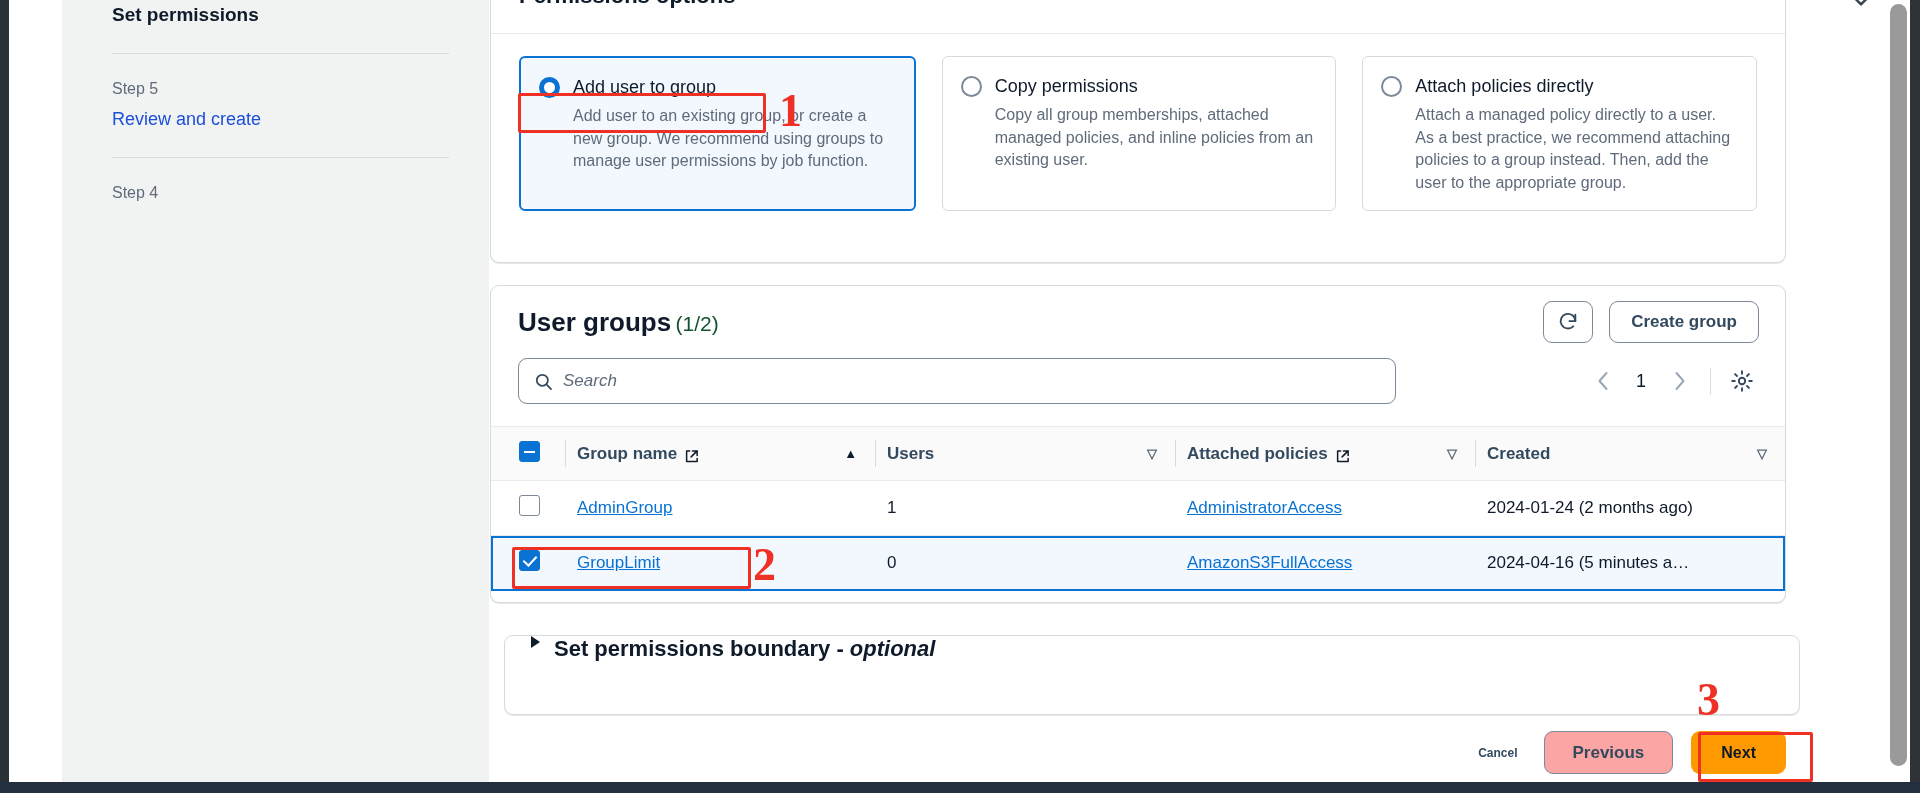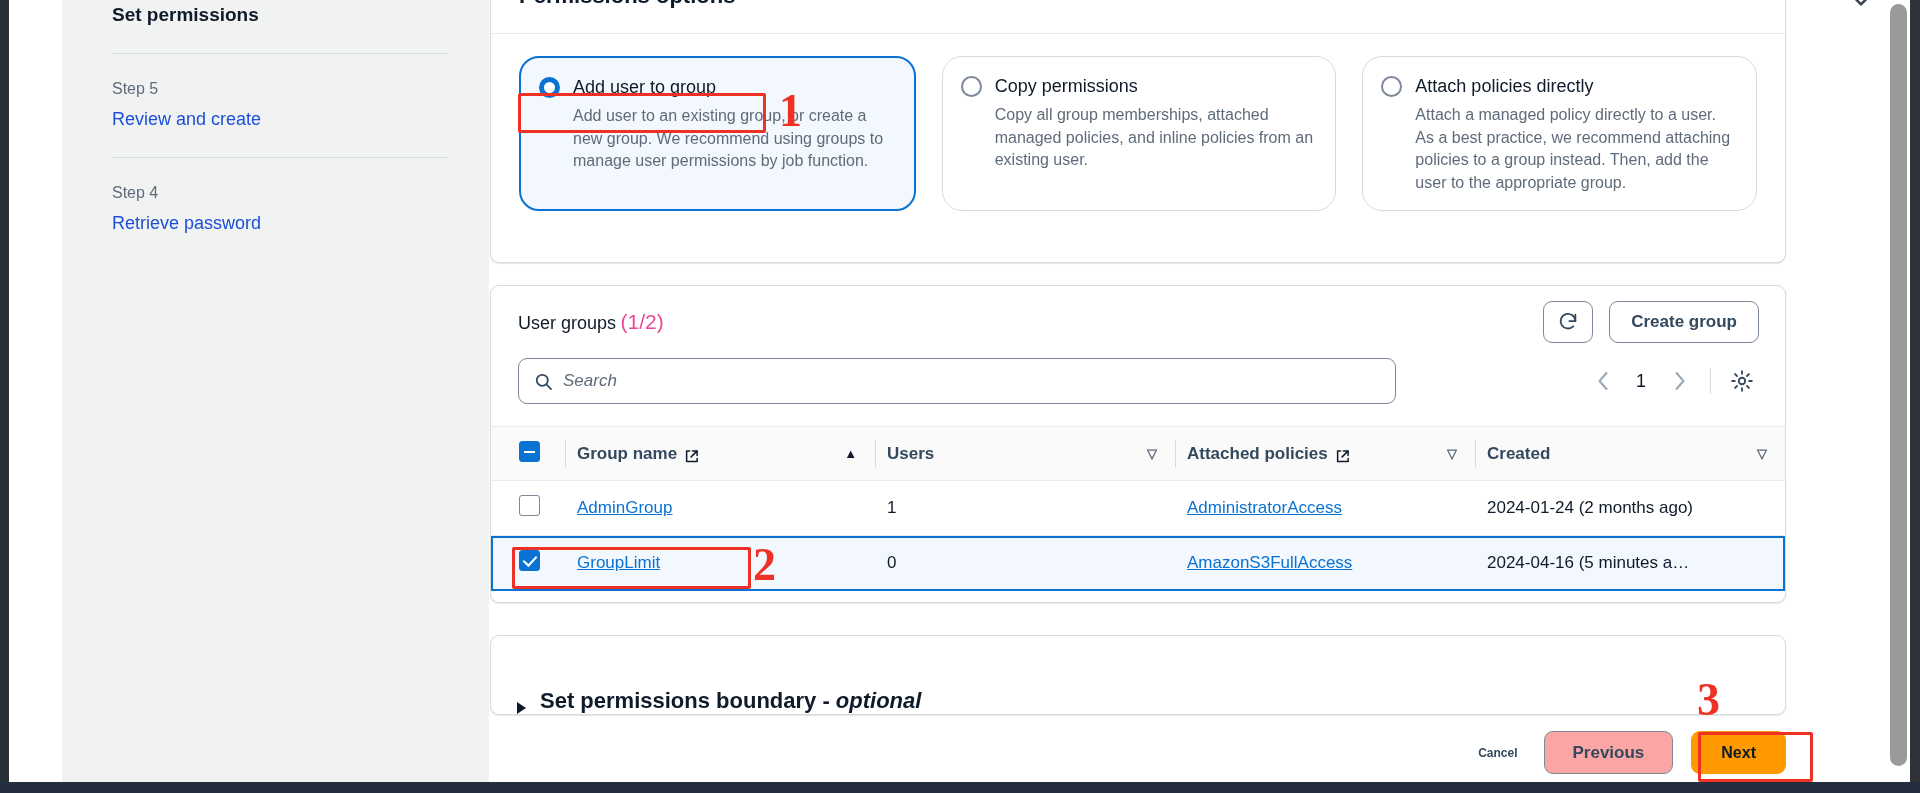--- a/index.html
+++ b/index.html
@@ -36,38 +36,38 @@
   .panel { background:#ffffff; border:1px solid #d5dbdb; border-radius:9px;
            box-shadow:0 1px 1px rgba(0,0,0,0.10); }
 
   
   .perm-panel { position:absolute; left:1px; top:-42px; width:1296px; height:305px;
                 border-radius:9px; }
   .perm-head { height:75px; display:flex; align-items:center; padding-left:28px;
                border-bottom:1px solid #e9ebed; }
   .perm-head h2 { font-size:22px; font-weight:bold; color:#0f1b2a; }
   .perm-body { display:flex; gap:26px; padding:22px 28px 0 28px; }
-  .opt-card { flex:1; border:1px solid #d5dbdb; border-radius:20px; background:#ffffff;
+  .opt-card { flex:1; border:1px solid #d5dbdb; border-radius:6px; background:#ffffff;
               padding:17px 18px 16px 18px; min-height:155px; position:relative; }
   .opt-card.selected { border:2px solid #0972d3; background:#f2f8fd; }
   .opt-row { display:flex; align-items:flex-start; gap:13px; }
   .radio { width:21px; height:21px; border-radius:50%; border:2px solid #7d8998;
            background:#fff; flex:0 0 auto; margin-top:2px; }
   .radio.checked { border:5px solid #0972d3; position:relative; }
   .radio.checked::after { content:""; position:absolute; left:50%; top:50%;
            transform:translate(-50%,-50%); width:7px; height:7px; border-radius:50%; background:#fff; }
   .opt-title { font-size:18px; color:#0f1b2a; font-weight:normal; line-height:24px; }
   .opt-desc { font-size:16px; color:#5f6b7a; line-height:22.5px; margin:6px 0 0 34px; }
 
   
   .groups-panel { position:absolute; left:1px; top:285px; width:1296px; height:318px; }
   .groups-head { height:72px; display:flex; align-items:center; justify-content:space-between;
                  padding:0 26px 0 27px; }
-  .groups-title { font-size:18px; font-weight:normal; color:#0f1b2a; }
-  .groups-count { font-size:21px; font-weight:normal; color:#ec4899; }
+  .groups-title { font-size:26px; font-weight:bold; color:#0f1b2a; }
+  .groups-count { font-size:21px; font-weight:normal; color:#14532d; }
   .head-actions { display:flex; align-items:center; gap:16px; }
   .btn { border:1px solid #7d8998; border-radius:9px; background:#ffffff; color:#0f1b2a;
          font-family:inherit; cursor:pointer; display:flex; align-items:center; justify-content:center; }
   .btn-icon { width:50px; height:42px; }
   .btn-create { height:42px; padding:0 21px; font-size:17px; font-weight:bold; color:#33495e; }
 
   .search-row { display:flex; align-items:center; justify-content:space-between;
                 padding:0 26px 0 27px; }
   .search-box { width:878px; height:46px; border:1px solid #7d8998; border-radius:9px;
                 background:#fff; display:flex; align-items:center; gap:10px; padding:0 15px; }
@@ -100,22 +100,22 @@
   .chk.checked { background:#0972d3; border-color:#0972d3; position:relative; }
   .chk.checked::after { content:""; position:absolute; left:6px; top:2px; width:6px; height:11px;
        border:solid #fff; border-width:0 2.5px 2.5px 0; transform:rotate(43deg); }
   .chk.indet { background:#0972d3; border-color:#0972d3; position:relative; }
   .chk.indet::after { content:""; position:absolute; left:4px; top:9px; width:11px; height:2.5px; background:#fff; }
   tr.row-selected td { background:#f2f8fd; }
   tr.row-selected { outline:2px solid #0972d3; outline-offset:-2px; }
   .ext { display:inline-block; width:15px; height:15px; color:#0f1b2a; }
 
   
-  .boundary-panel { position:absolute; left:1px; top:635px; width:1296px; height:80px;
-                    display:flex; align-items:flex-end; padding-left:26px; }
+  .boundary-panel { position:absolute; left:15px; top:635px; width:1296px; height:80px;
+                    display:flex; align-items:flex-start; padding-left:26px; }
   .tri { width:0; height:0; border-left:9px solid #0f1b2a; border-top:6px solid transparent;
          border-bottom:6px solid transparent; margin-right:14px; }
   .boundary-title { font-size:22px; font-weight:bold; color:#0f1b2a; }
   .boundary-title i { font-weight:bold; font-style:italic; }
 
   
   .footer { position:absolute; left:0; top:723px; width:1355px; height:59px;
             display:flex; align-items:center; justify-content:flex-end; gap:0; padding-right:58px; }
   .btn-cancel { background:transparent; border:none; font-size:12px; font-weight:bold; color:#33495e;
                 padding:0 26px; height:42px; cursor:pointer; font-family:inherit; }
@@ -141,21 +141,20 @@
     <div class="sidebar-inner">
       <div class="side-title">Set permissions</div>
       <div class="side-divider"></div>
       <div class="side-step-block">
         <div class="side-step-num">Step 5</div>
         <div class="side-step-label">Review and create</div>
       </div>
       <div class="side-divider"></div>
       <div class="side-step-block">
         <div class="side-step-num">Step 4</div>
-        <div class="side-step-label">Retrieve password</div>
       </div>
     </div>
   </div>
 
   <div class="main">
 
     <div class="panel perm-panel">
       <div class="perm-head">
         <h2>Permissions options</h2>
       </div>

